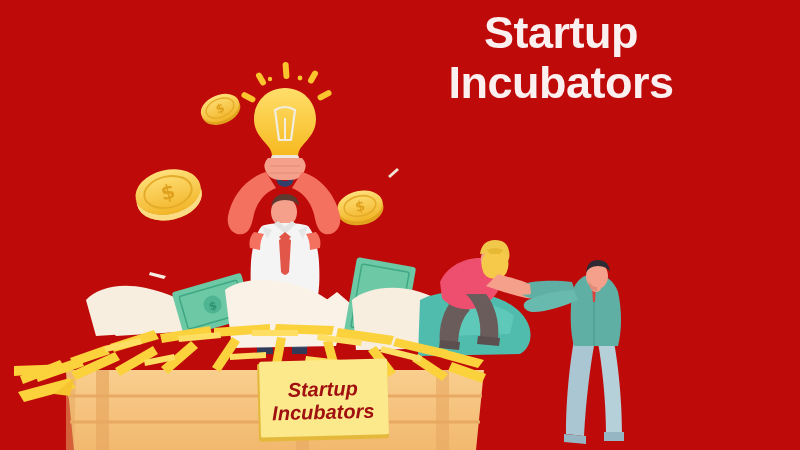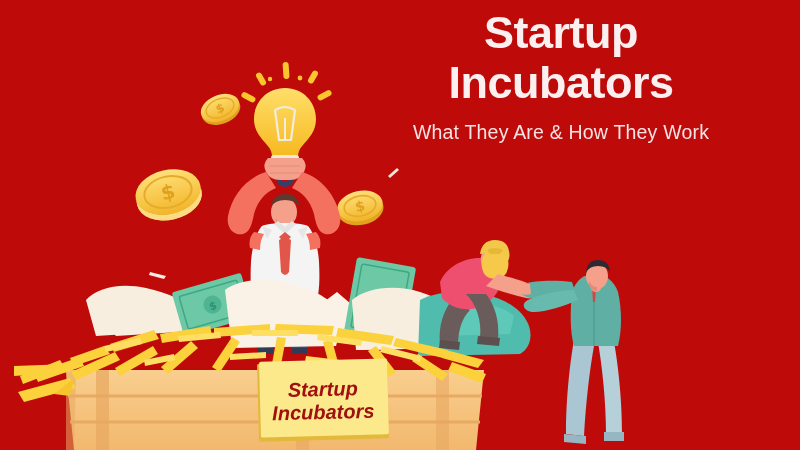--- a/index.html
+++ b/index.html
@@ -287,16 +287,15 @@
   <div id="sign-text">
     <span>Startup</span>
     <span>Incubators</span>
   </div>
 
   <div id="textblock">
     <h1 id="title">
       <span class="ln">Startup</span>
       <span class="ln">Incubators</span>
     </h1>
-    <div id="subtitle">What They Are &amp; How They Work</div>
   </div>
 
 </div>
 
 </body></html>

